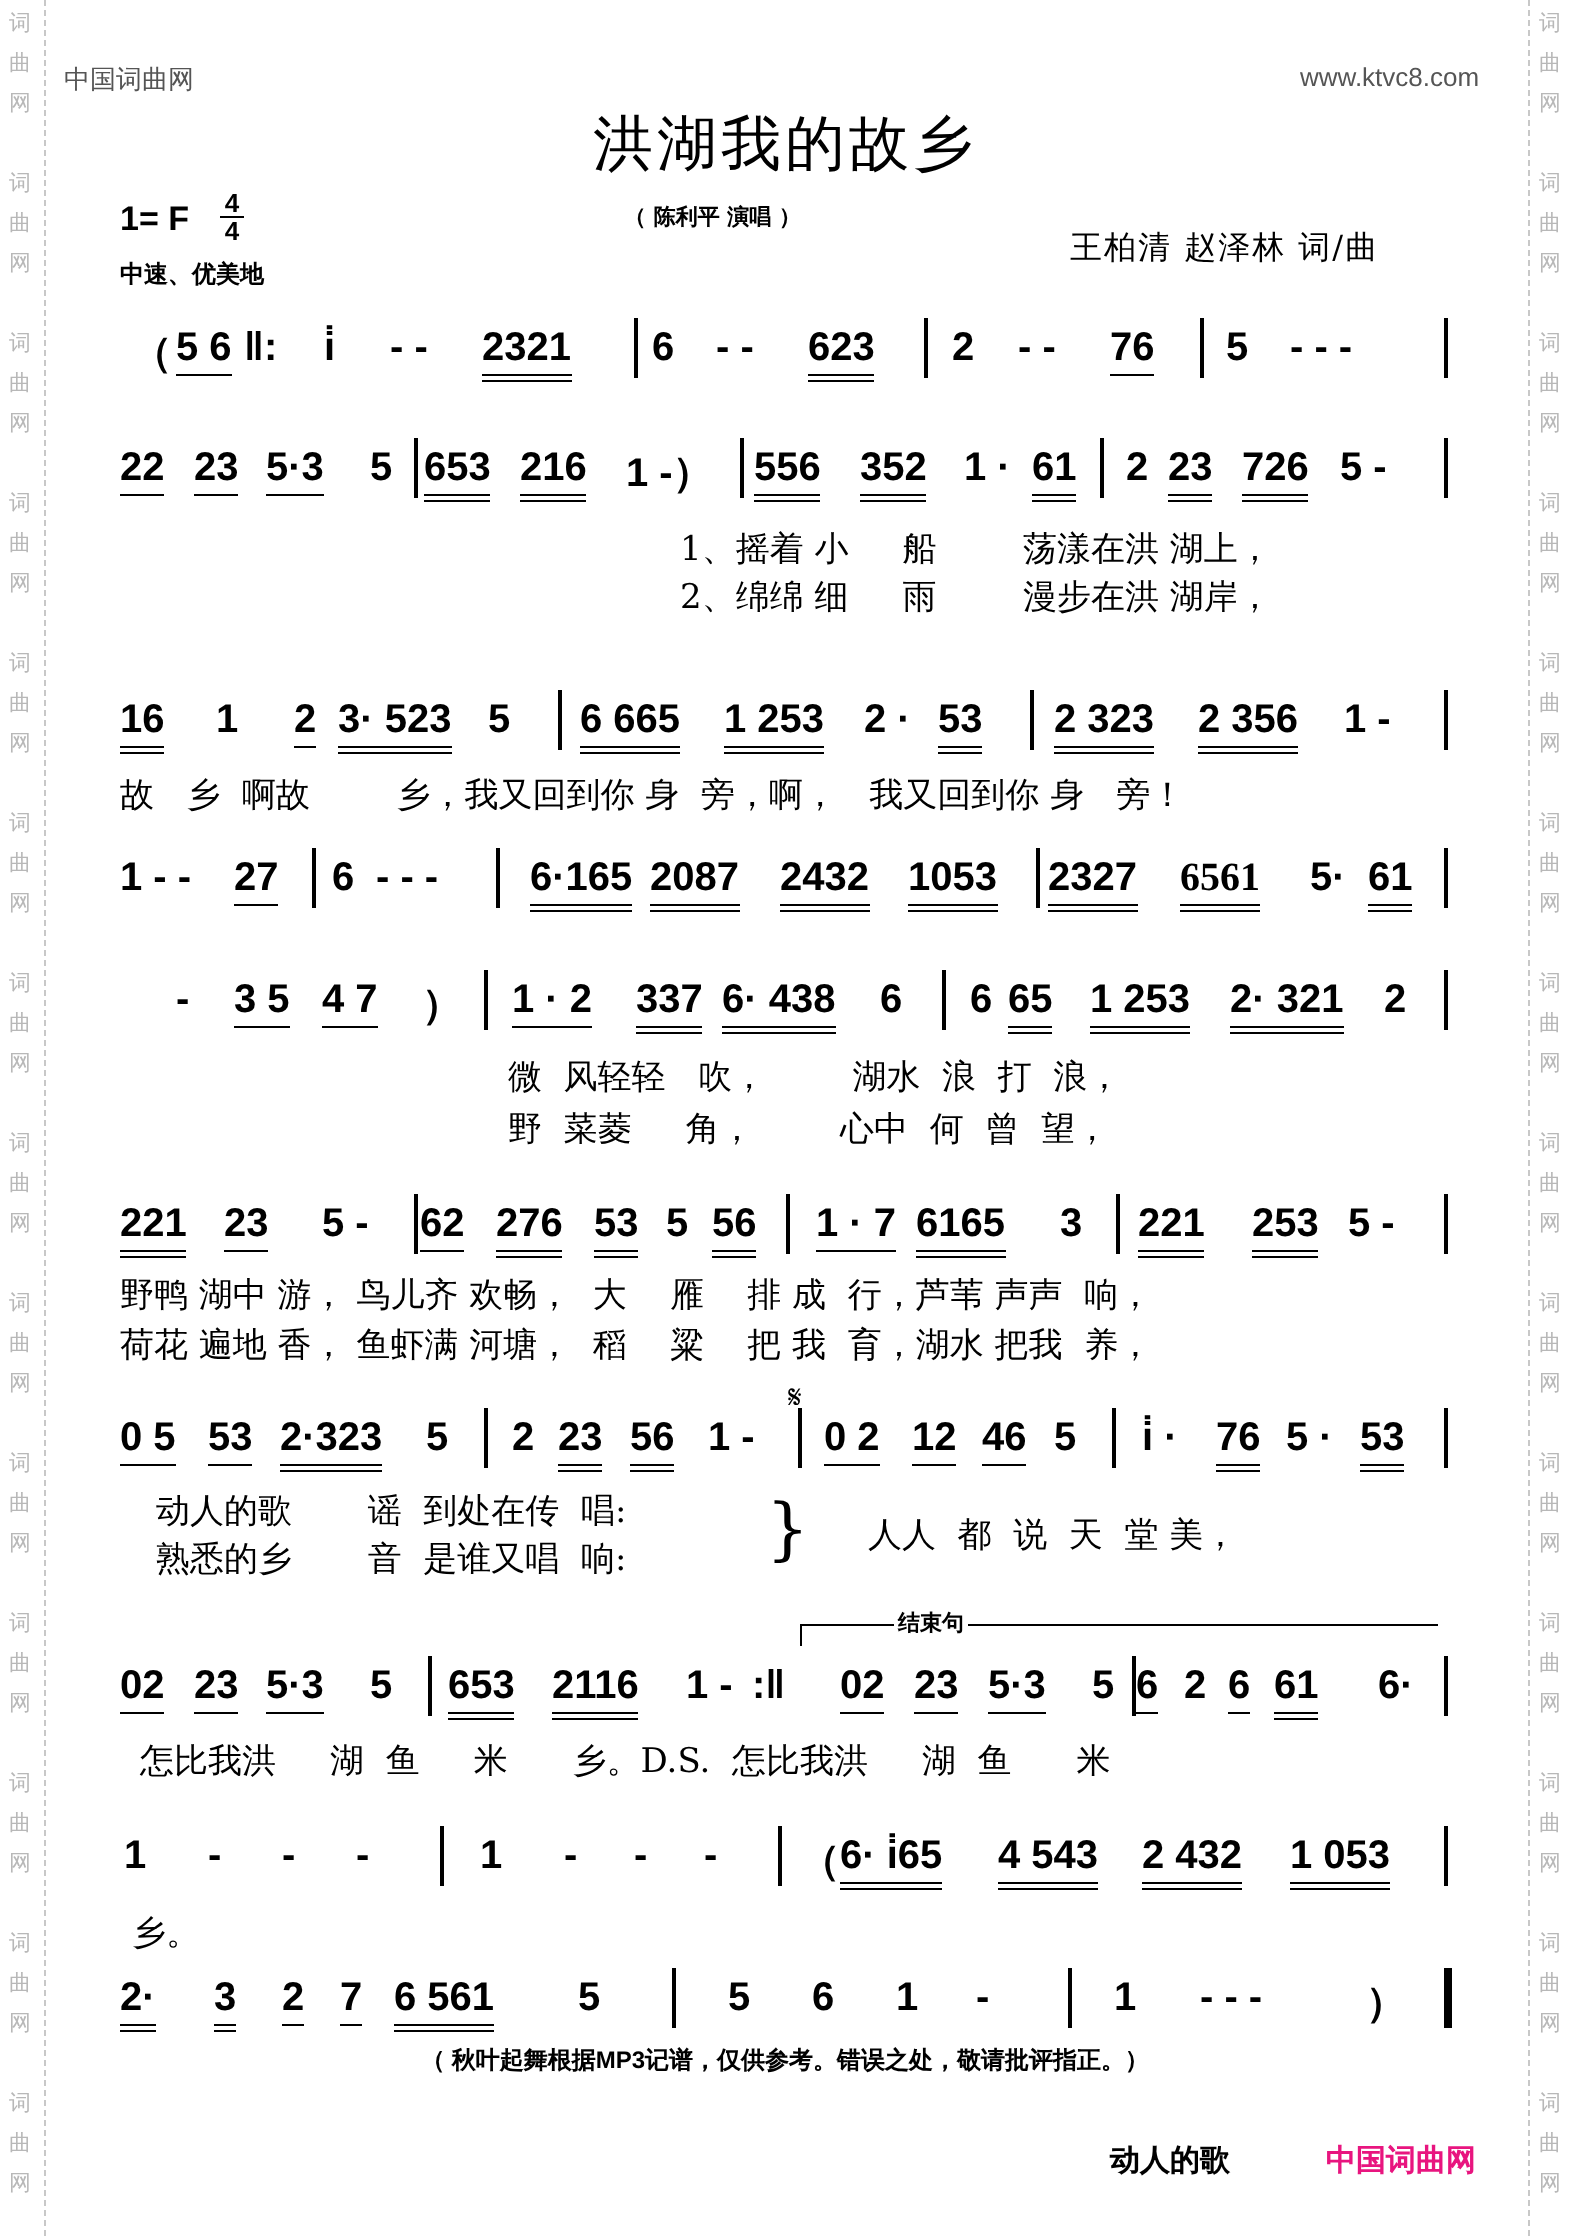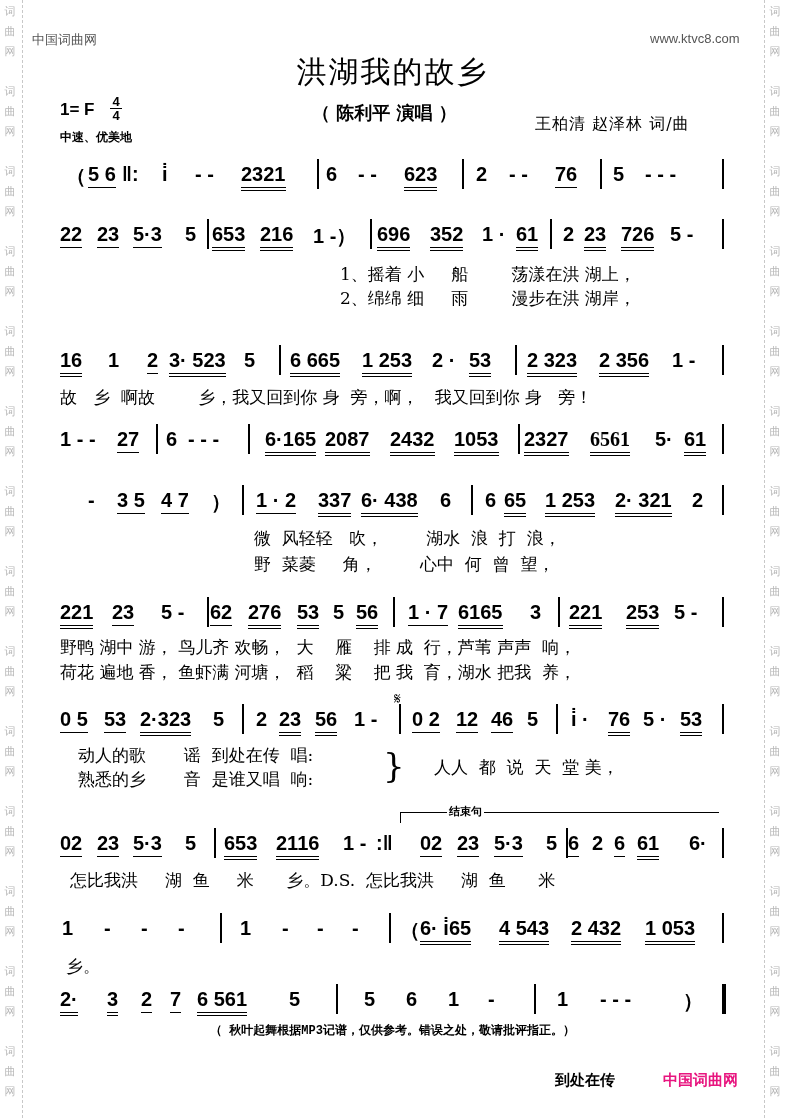--- a/index.html
+++ b/index.html
@@ -7,38 +7,38 @@
          font-family:"Liberation Sans", "DejaVu Sans", sans-serif; color:#000; }
   .wm-col { position:absolute; top:0; width:22px; height:1118px; }
   .wm-col.left { left:0; border-right:1px dashed #c8c8c8; }
   .wm-col.right { left:764px; border-left:1px dashed #c8c8c8; }
   .wm-char { position:absolute; width:20px; text-align:center; font-size:11px; color:#b8b8b8;
              font-family:"DejaVu Sans", sans-serif; }
   .site-left { position:absolute; left:32px; top:31px; font-size:13px; color:#555; }
   .site-right { position:absolute; left:650px; top:31px; font-size:13px; color:#555; }
   .title { position:absolute; left:0; width:785px; top:52px; text-align:center; font-size:30px;
            letter-spacing:2px; font-family:"DejaVu Sans", sans-serif; }
-  .singer { position:absolute; left:312px; top:101px; font-size:18px; font-weight:bold;
+  .singer { position:absolute; left:312px; top:101px; font-size:11px; font-weight:bold;
             font-family:"DejaVu Sans", sans-serif; }
   .key { position:absolute; left:60px; top:100px; font-size:17px; font-weight:bold; }
   .timesig { position:absolute; left:110px; top:95px; font-size:13px; font-weight:bold; text-align:center; line-height:13px; width:12px; }
   .timesig .bar { border-top:1.5px solid #000; }
   .tempo { position:absolute; left:60px; top:129px; font-size:12px; font-weight:bold;
            font-family:"DejaVu Sans", sans-serif; }
   .authors { position:absolute; left:535px; top:114px; font-size:16px;
              font-family:"DejaVu Serif", serif; letter-spacing:1px; }
   .tok { position:absolute; font-size:20px; font-weight:bold; white-space:nowrap;
          font-family:"Liberation Sans", sans-serif; }
   .tok.u1 { border-bottom:1.5px solid #000; padding-bottom:1px; }
   .tok.u2 { border-bottom:4px double #000; padding-bottom:1px; }
   .barline { position:absolute; width:1.5px; background:#000; height:30px; }
   .barline.thick { width:4px; }
   .lyr { position:absolute; font-size:17px; font-family:"DejaVu Serif", serif; white-space:pre; }
   .note-foot { position:absolute; left:0; width:785px; top:1022px; text-align:center; font-size:12px;
-               font-weight:bold; font-family:Liberation Mono, monospace; }
+               font-weight:bold; font-family:Liberation Sans, sans-serif; }
   .source { position:absolute; left:555px; top:1071px; font-size:15px; font-weight:bold;
             font-family:"DejaVu Sans", sans-serif; }
   .source-site { position:absolute; left:663px; top:1071px; font-size:15px; font-weight:bold; color:#e8157f;
                  font-family:"DejaVu Sans", sans-serif; }
   .ending { position:absolute; left:400px; top:812px; width:318px; height:10px;
             border-top:1px solid #000; border-left:1px solid #000; }
   .ending-label { position:absolute; left:447px; top:804px; font-size:11px; font-weight:bold; background:#fff; padding:0 2px;
                   font-family:"DejaVu Sans", sans-serif;text-align:center; }
   .segno { position:absolute; left:394px; top:690px; font-size:16px; }
   .brace { position:absolute; left:383px; top:748px; font-size:34px; font-family:"DejaVu Serif", serif; line-height:34px; }
@@ -168,21 +168,21 @@
     <div class="barline" style="left: 722px; top: 159px;"></div>
     <span class="tok u1" style="left: 60px; top: 223px;">22</span>
     <span class="tok u1" style="left: 97px; top: 223px;">23</span>
     <span class="tok u1" style="left: 133px; top: 223px;">5·3</span>
     <span class="tok" style="left: 185px; top: 223px;">5</span>
     <div class="barline" style="left: 207px; top: 219px;"></div>
     <span class="tok u2" style="left: 212px; top: 223px;">653</span>
     <span class="tok u2" style="left: 260px; top: 223px;">216</span>
     <span class="tok" style="left: 313px; top: 223px;">1 -）</span>
     <div class="barline" style="left: 370px; top: 219px;"></div>
-    <span class="tok u2" style="left: 377px; top: 223px;">696</span>
+    <span class="tok u2" style="left: 377px; top: 223px;">556</span>
     <span class="tok u2" style="left: 430px; top: 223px;">352</span>
     <span class="tok" style="left: 482px; top: 223px;">1 ·</span>
     <span class="tok u2" style="left: 516px; top: 223px;">61</span>
     <div class="barline" style="left: 550px; top: 219px;"></div>
     <span class="tok" style="left: 563px; top: 223px;">2</span>
     <span class="tok u2" style="left: 584px; top: 223px;">23</span>
     <span class="tok u2" style="left: 621px; top: 223px;">726</span>
     <span class="tok" style="left: 670px; top: 223px;">5 -</span>
     <div class="barline" style="left: 722px; top: 219px;"></div>
     <span class="tok u2" style="left: 60px; top: 349px;">16</span>
@@ -337,14 +337,14 @@
     <div class="lyr" style="left: 70px; top: 869px;">怎比我洪     湖  鱼     米      乡。D.S.  怎比我洪     湖  鱼      米</div>
     <div class="lyr" style="left: 66px; top: 955px;">乡。</div>
   </div>
 
 <div class="ending"></div>
 <div class="ending-label">结束句</div>
 <div class="segno">𝄋</div>
 <div class="brace">}</div>
 
 <div class="note-foot">（ 秋叶起舞根据MP3记谱，仅供参考。错误之处，敬请批评指正。）</div>
-<div class="source">到处在传</div>
+<div class="source">动人的歌</div>
 <div class="source-site">中国词曲网</div>
 
 </body></html>

